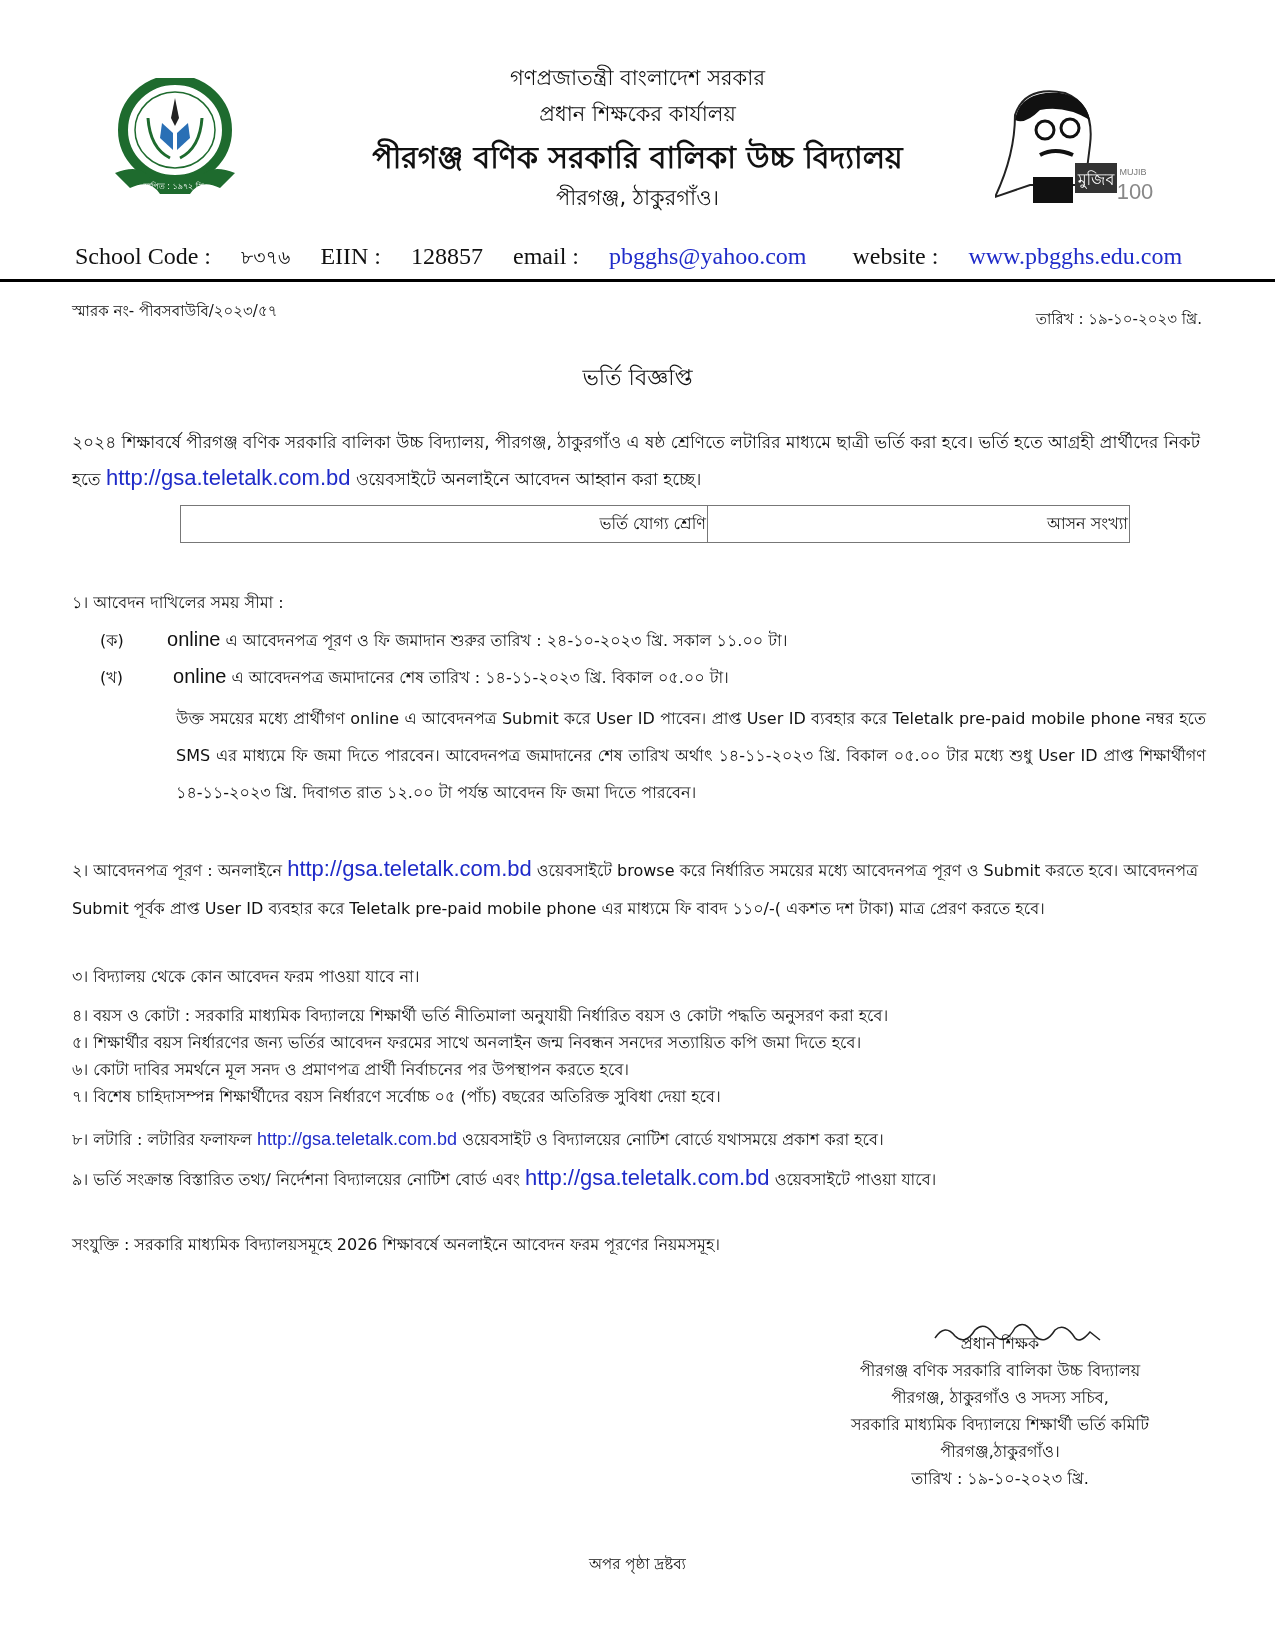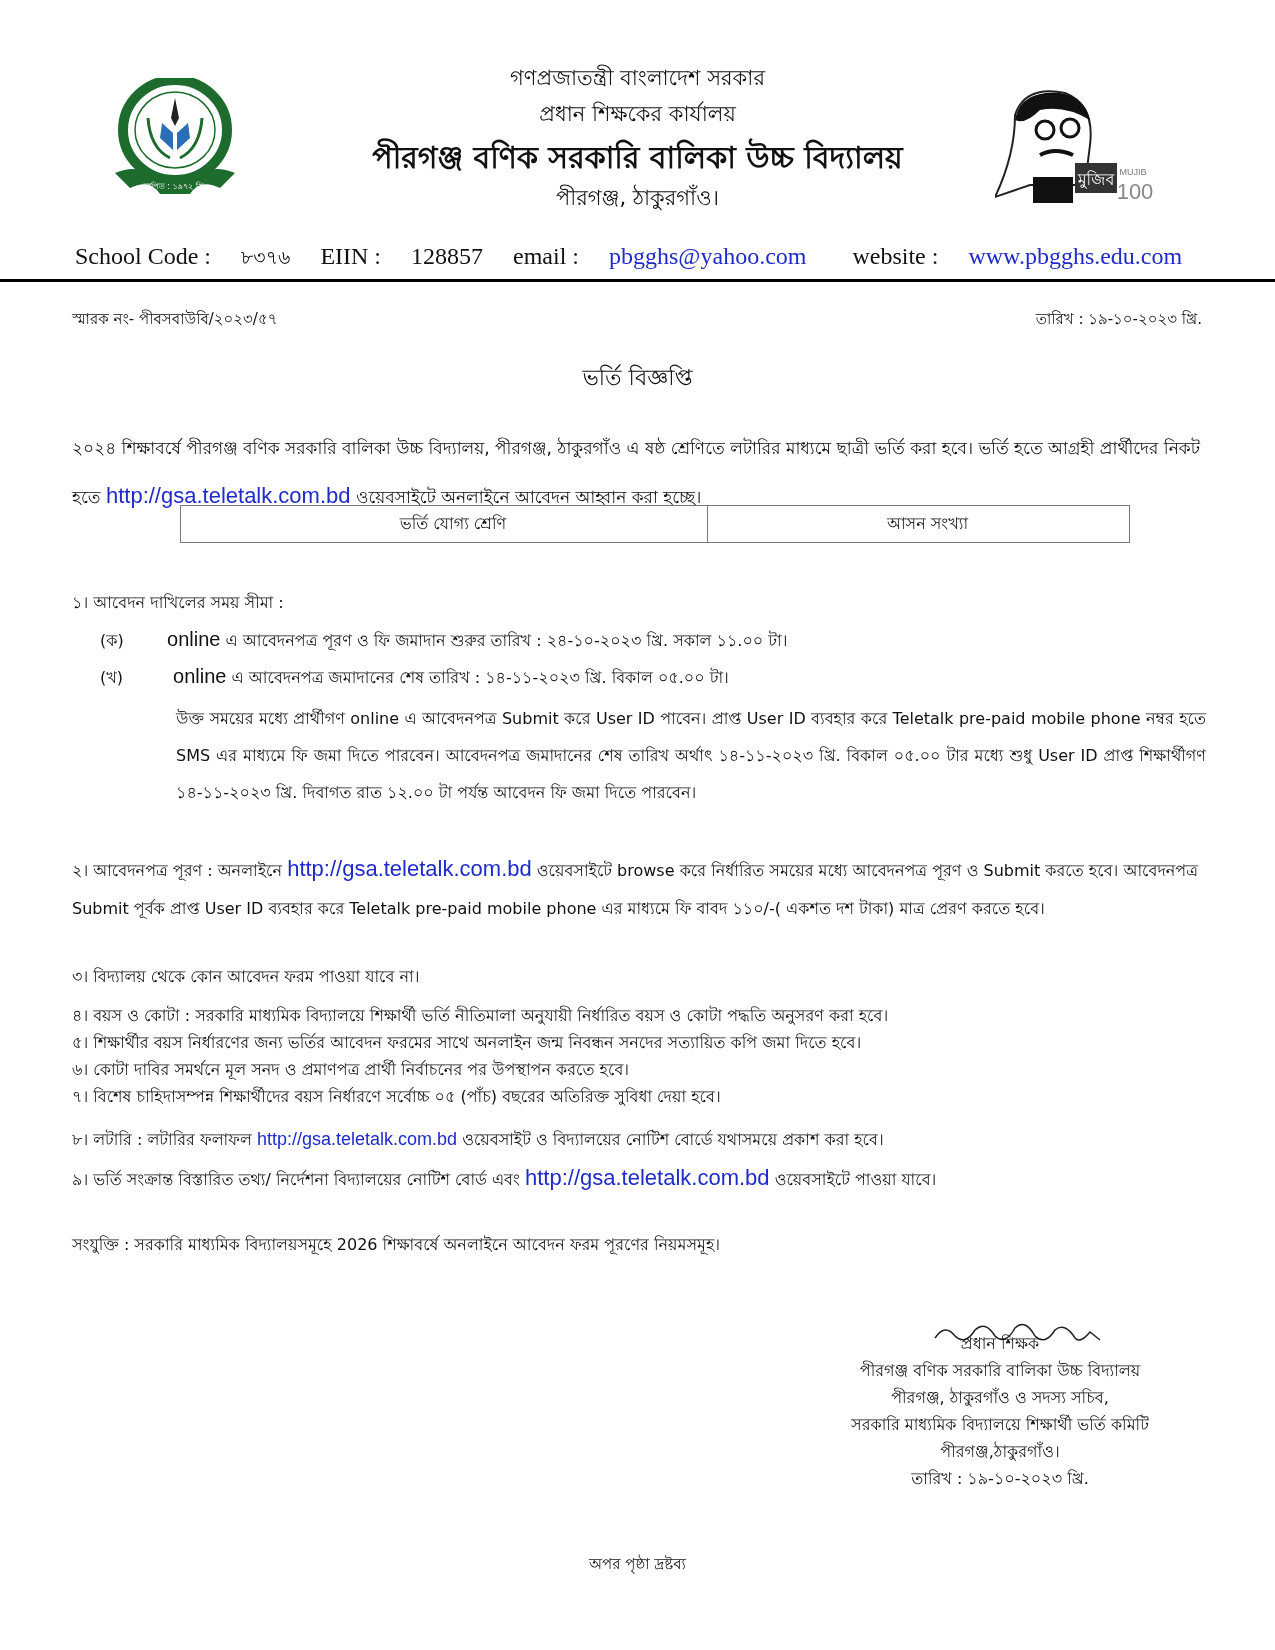--- a/index.html
+++ b/index.html
@@ -15,27 +15,27 @@
   .logo-right { left:995px; top:85px; width:175px; height:120px; }
   .hdr-line { left:0; width:1275px; text-align:center; }
   .hdr1 { top:62px; font-size:21px; }
   .hdr2 { top:98px; font-size:21px; }
   .hdr3 { top:134px; font-size:30px; font-weight:bold; }
   .hdr4 { top:182px; font-size:21px; }
   .infobar { top:243px; left:75px; width:1130px; font-size:24px; white-space:nowrap; }
   .infobar span { margin-right:24px; }
   .rule { left:0; top:279px; width:1275px; height:3px; background:#000; }
 
-  .memo { top:307px; left:72px; font-size:15px; }
+  .memo { top:299px; left:72px; font-size:15px; }
   .date-top { top:307px; right:73px; font-size:15px; }
   .title { top:360px; left:0; width:1275px; text-align:center; font-size:22px; }
 
-  .para { left:72px; width:1135px; font-size:17px; line-height:48px; }
+  .para { left:72px; width:1135px; font-size:17px; line-height:36px; }
   table.seats { position:absolute; left:180px; top:505px; width:950px; border-collapse:collapse; font-size:16px; }
-  table.seats td { border:1.5px solid #777; text-align:center; height:34px;padding-left:19px; }
+  table.seats td { border:1.5px solid #777; text-align:right; height:34px;padding-left:19px; }
 
   .list { font-size:16px; }
   .url { font-family:"Liberation Sans", sans-serif; color:#1f2bc9; font-size:22px; }
   .en { font-family:"Liberation Sans", sans-serif; font-size:20px; }
 
   .sig-block { left:780px; top:1330px; width:440px; text-align:center; font-size:16px; line-height:27px; }
   .signature { left:930px; top:1318px; width:180px; height:30px; }
   .footer { top:1552px; left:0; width:1275px; text-align:center; font-size:15px; }
 </style>
 </head>

